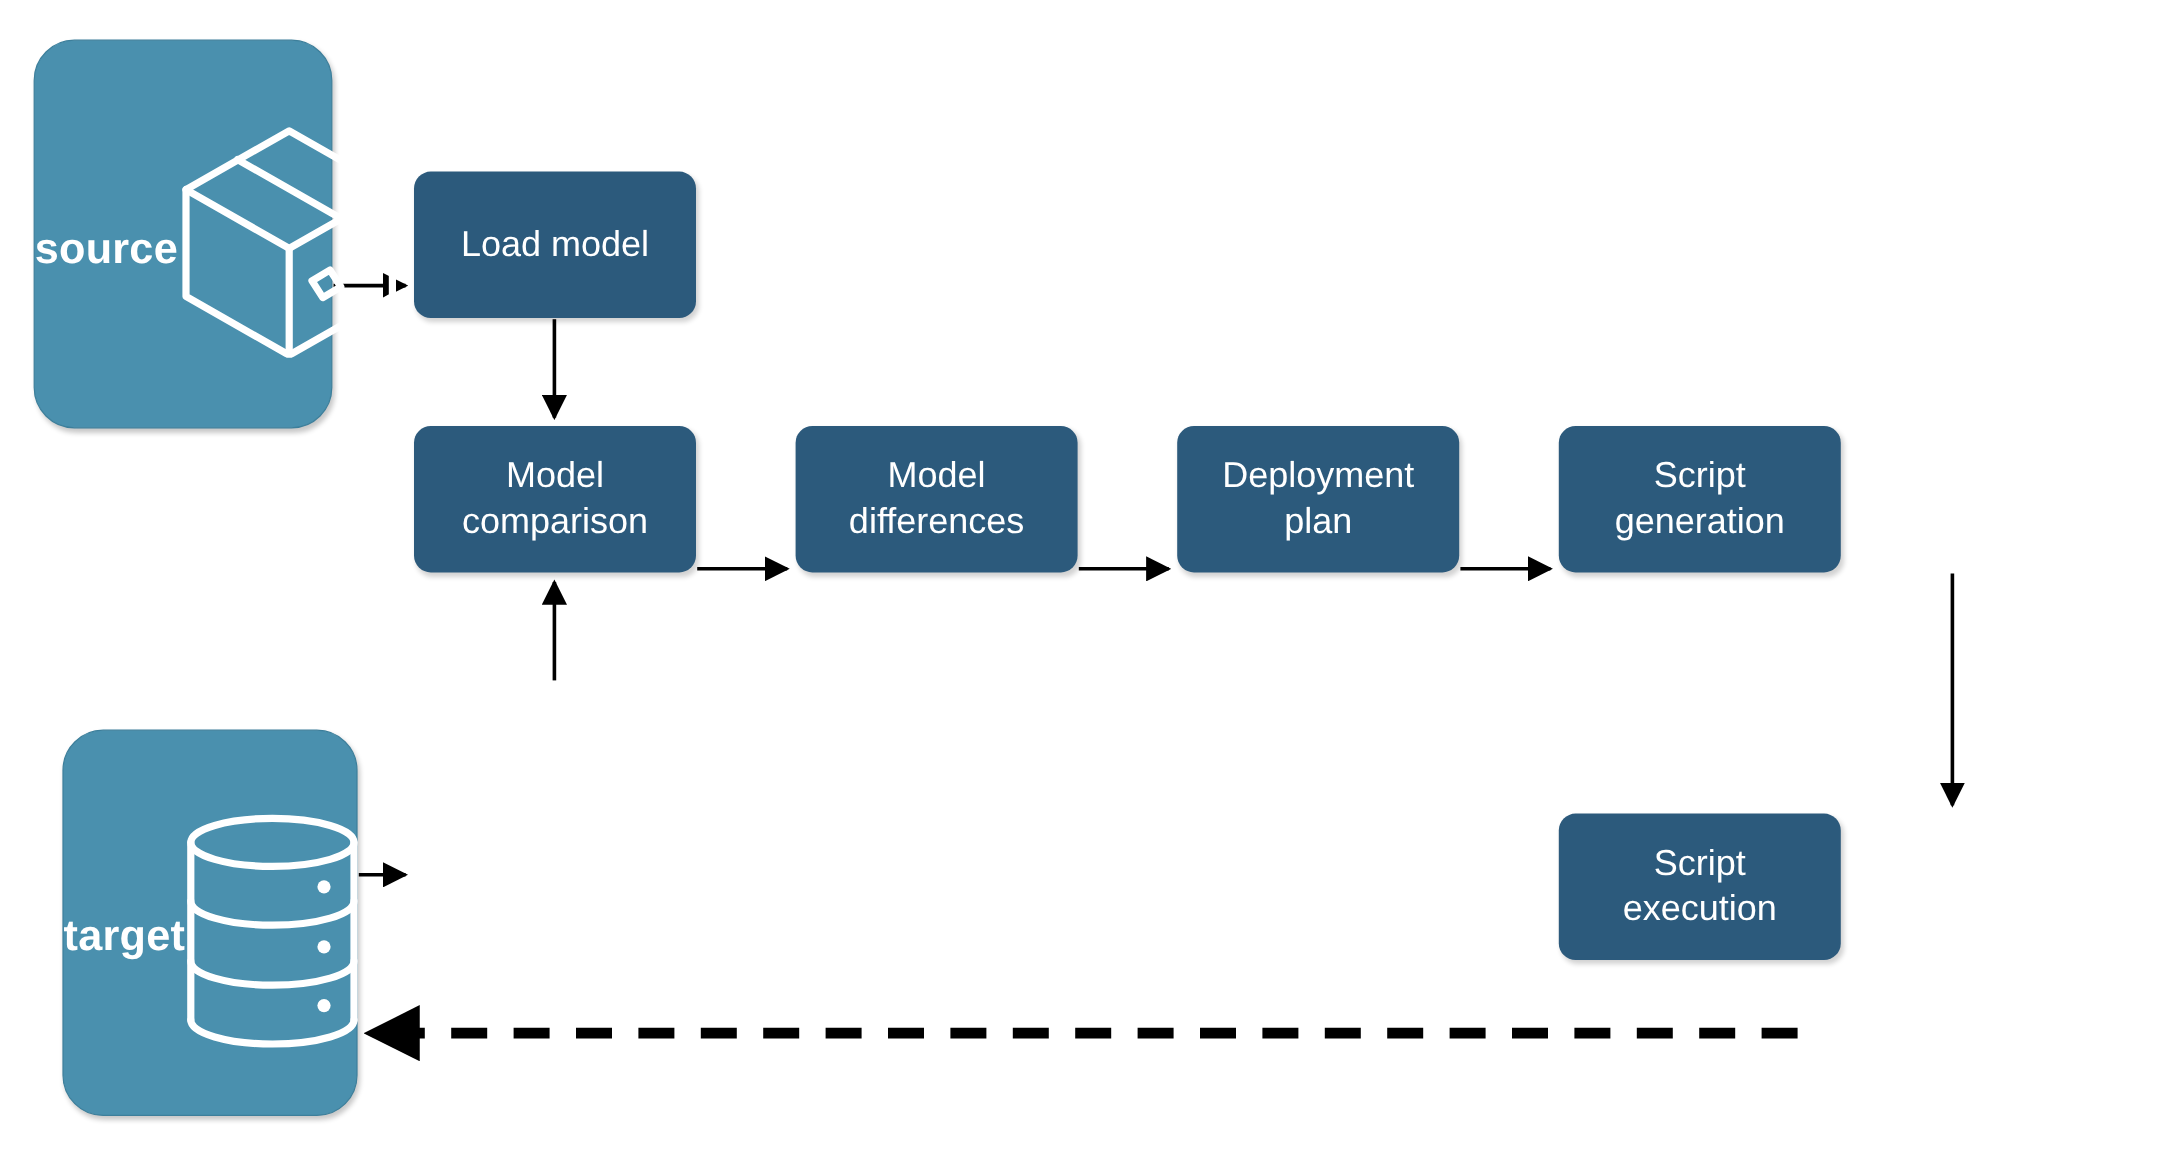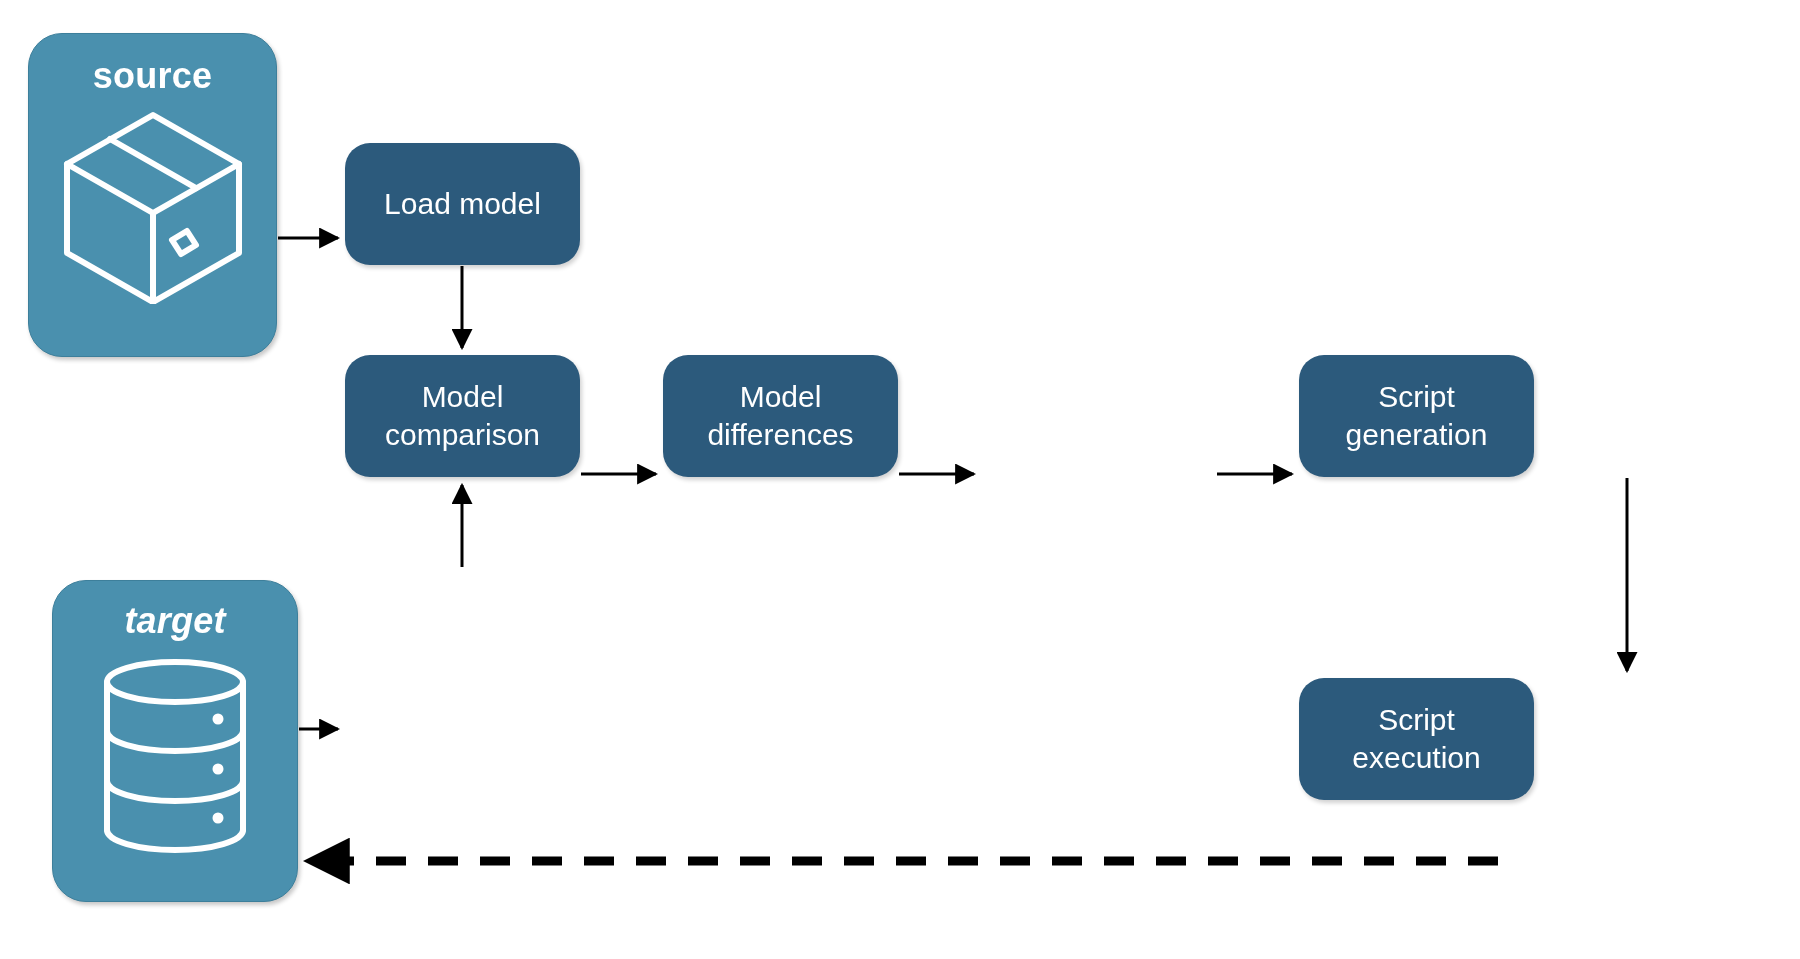--- a/index.html
+++ b/index.html
@@ -19,38 +19,38 @@
     overflow: hidden;
   }
   .endpoint {
     position: absolute;
     background: #4a90ae;
     border: 1.5px solid #3d7f9b;
     border-radius: 34px;
     box-sizing: border-box;
     box-shadow: 2px 3px 4px rgba(0,0,0,0.22);
     display: flex;
-    flex-direction: column;
+    flex-direction: row;
     align-items: center;
   }
   .endpoint-label {
     color: #ffffff;
     font-weight: bold;
     font-size: 36px;
     letter-spacing: 0.2px;
     line-height: 1;
     white-space: nowrap;
   }
   .endpoint-icon {
     display: block;
   }
   .process {
     position: absolute;
     background: #2c5a7c;
-    border-radius: 25px;
+    border-radius: 14px;
     box-sizing: border-box;
     box-shadow: 2px 3px 4px rgba(0,0,0,0.18);
     display: flex;
     align-items: center;
     justify-content: center;
     text-align: center;
   }
   .process-label {
     color: #ffffff;
     font-size: 30px;
@@ -111,21 +111,21 @@
         <path d="M7 56 L93 105 L179 56"></path>
         <path d="M93 105 L93 194"></path>
 
         <path d="M50 31 L136 80"></path>
 
         <path d="M112 132 L127 123 L136 137 L121 146 Z"></path>
       </svg>
     </span>
   </div>
 
-  <div class="endpoint" style="left:52px; top:580px; width:246px; height:322px;font-style:italic;">
+  <div class="endpoint" style="left:52px; top:608px; width:246px; height:322px;">
     <div class="endpoint-label" style="margin-top:22px;">target</div>
     <span class="endpoint-icon" style="margin-top:18px;">
       <svg width="146" height="198" viewBox="0 0 146 198" xmlns="http://www.w3.org/2000/svg" fill="none" stroke="#ffffff" stroke-width="6" stroke-linejoin="round" stroke-linecap="round">
 
         <path d="M5 25 L5 173"></path>
         <path d="M141 25 L141 173"></path>
 
         <ellipse cx="73" cy="25" rx="68" ry="20"></ellipse>
 
         <path d="M5 74 A 68 20 0 0 0 141 74"></path>
@@ -148,20 +148,24 @@
     <span class="process-label">Model
 comparison</span>
   </div>
 
 
   <div class="process" style="left:663px; top:355px; width:235px; height:122px;">
     <span class="process-label">Model
 differences</span>
   </div>
 
+  <div class="process" style="left:981px; top:355px; width:235px; height:122px;">
+    <span class="process-label">Deployment
+plan</span>
+  </div>
 
   <div class="process" style="left:1299px; top:355px; width:235px; height:122px;">
     <span class="process-label">Script
 generation</span>
   </div>
 
   <div class="process" style="left:1299px; top:678px; width:235px; height:122px;">
     <span class="process-label">Script
 execution</span>
   </div>

